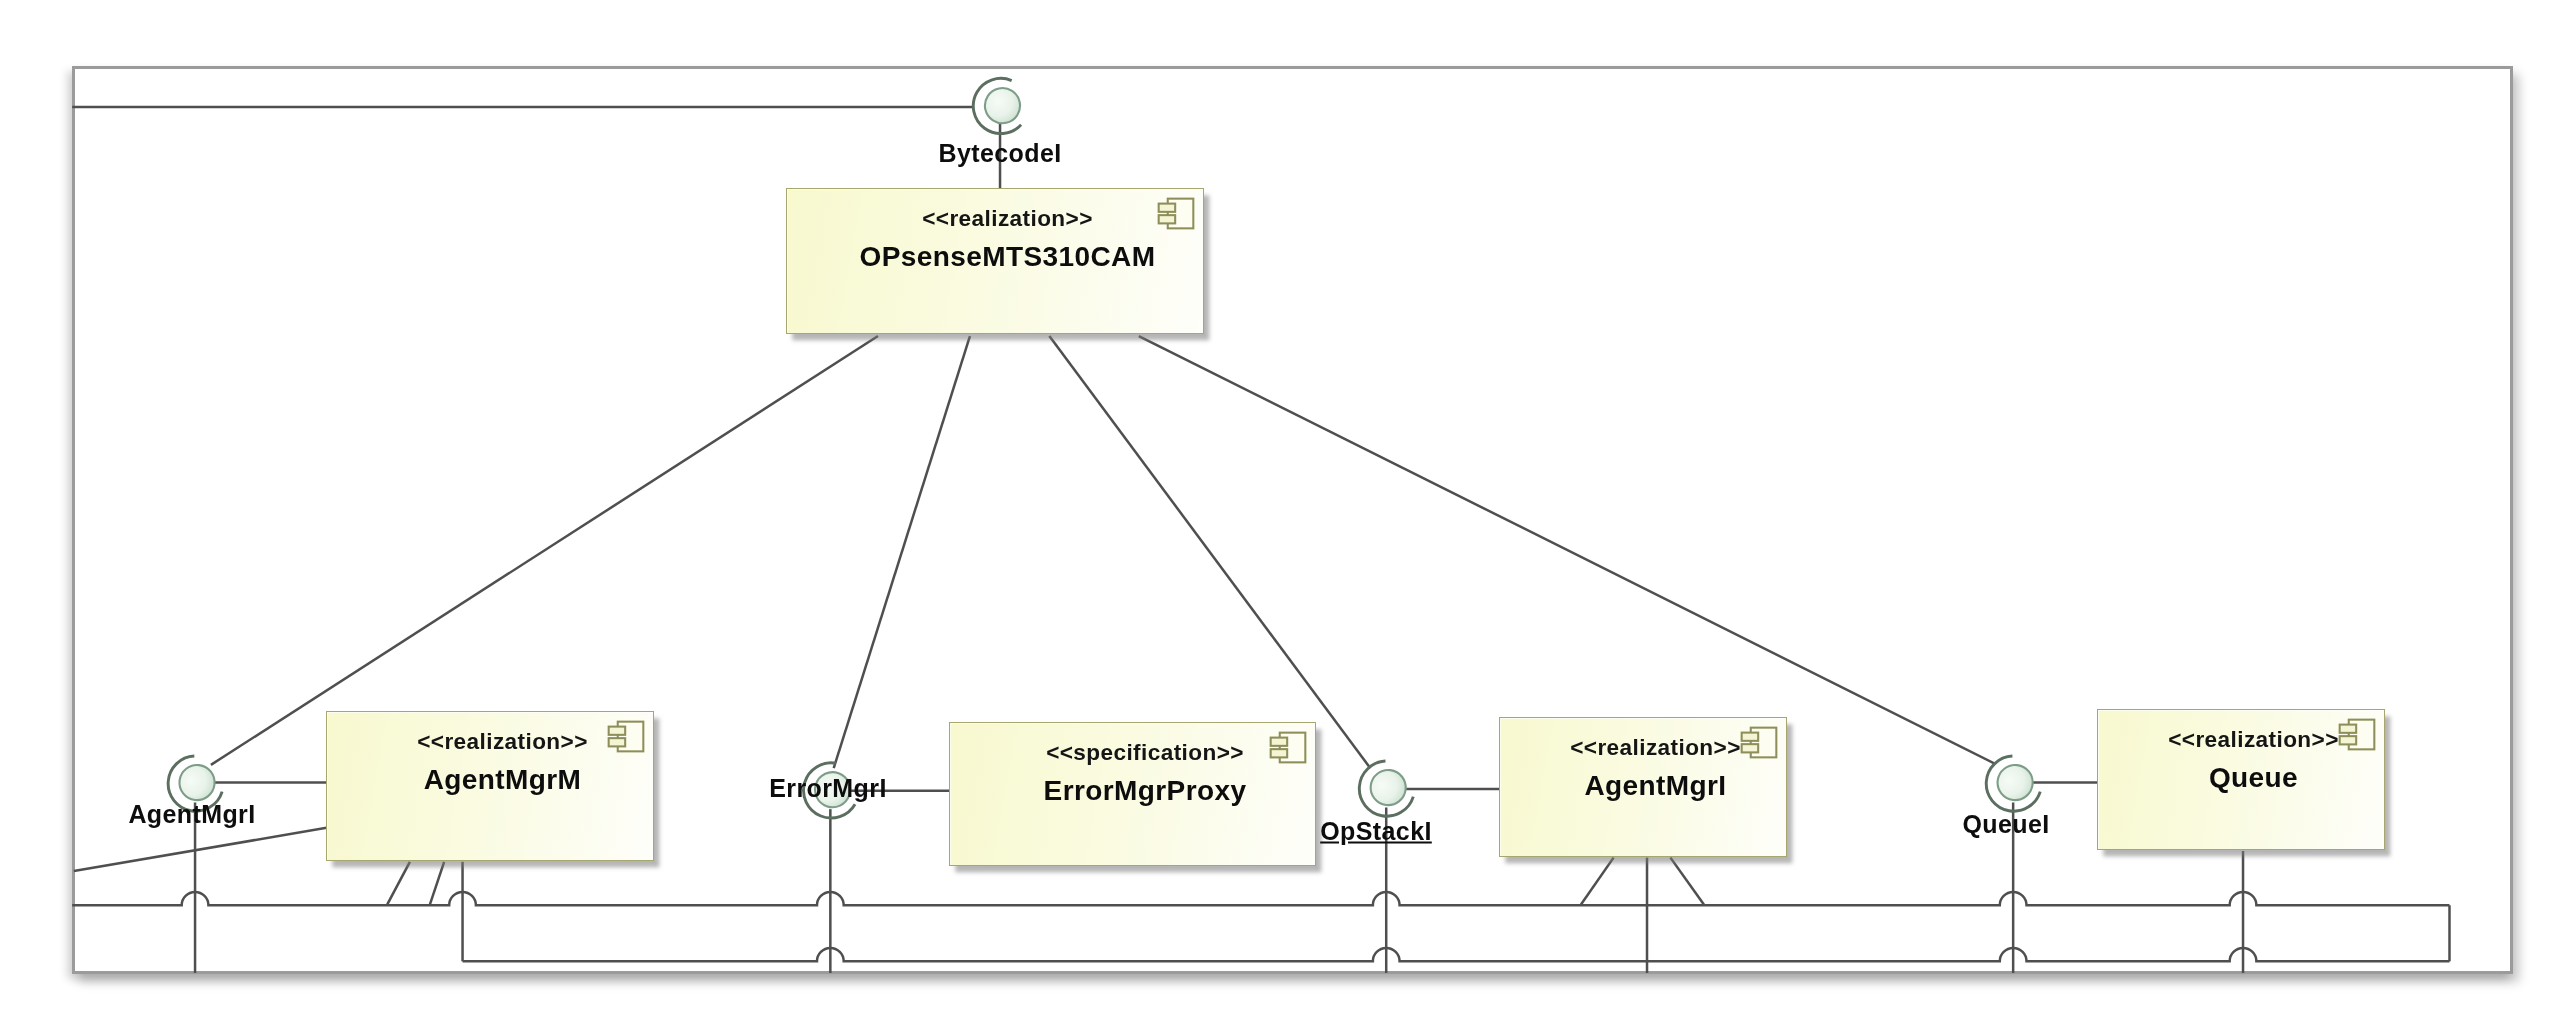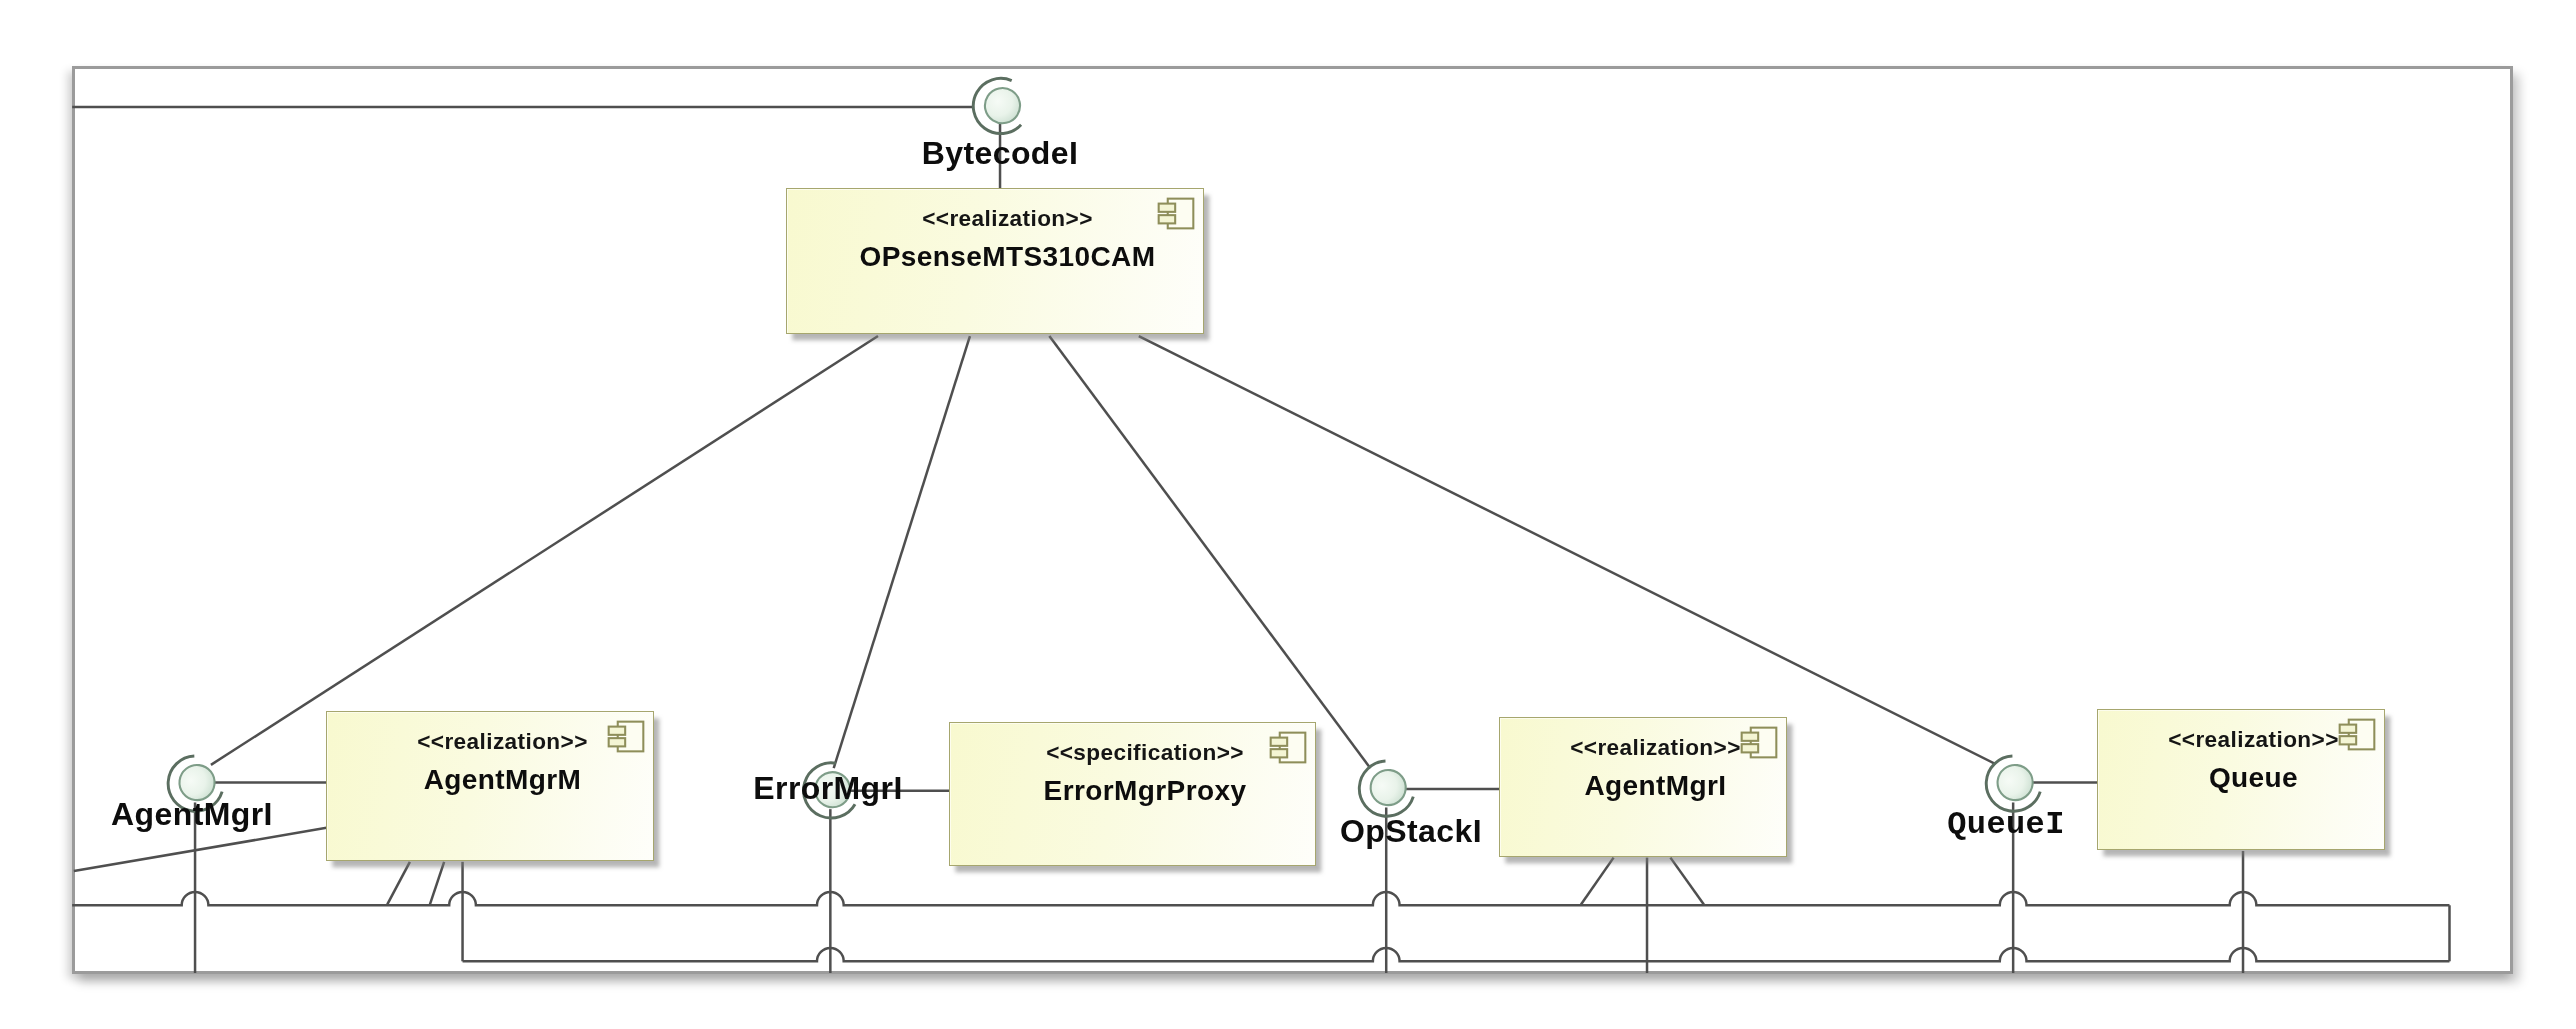--- a/index.html
+++ b/index.html
@@ -32,21 +32,21 @@
     margin-top:16.7px;font-size:22.6px;font-weight:700;color:#151515;letter-spacing:0.4px;
   }
   .comp .cname{
     margin-top:9px;font-size:28px;font-weight:700;color:#0d0d0d;letter-spacing:0.4px;
   }
   .comp .icon{position:absolute;top:8.4px;right:8.4px;width:38px;height:33px;}
 
   
   .iflabel{
     position:absolute;transform:translate(-50%,-50%);
-    font-size:32px;font-weight:700;color:#0d0d0d;white-space:nowrap;letter-spacing:0.4px;text-align:center;
+    font-size:25px;font-weight:700;color:#0d0d0d;white-space:nowrap;letter-spacing:0.4px;text-align:center;
   }
 </style>
 </head>
 <body>
 
 <div class="frame"></div>
 
 <svg class="wires" viewBox="0 0 3081 1231">
   <defs>
     <radialGradient id="ballGrad" cx="40%" cy="35%" r="75%">
@@ -158,15 +158,15 @@
   <svg class="icon" viewBox="0 0 46 40">
     <rect x="13" y="2" width="31" height="36" fill="#fdfdf2" stroke="#8e8e5a" stroke-width="2.5"></rect>
     <rect x="2" y="8" width="20" height="10" fill="#f4f5d4" stroke="#8e8e5a" stroke-width="2.5"></rect>
     <rect x="2" y="22" width="20" height="10" fill="#f4f5d4" stroke="#8e8e5a" stroke-width="2.5"></rect>
   </svg>
 </div>
 
 <div class="iflabel" style="left:1000px;top:153px;">BytecodeI</div>
 <div class="iflabel" style="left:192px;top:814px;">AgentMgrI</div>
 <div class="iflabel" style="left:828px;top:788px;">ErrorMgrI</div>
-<div class="iflabel" style="left:1411px;top:831px;">OpStackI</div>
-<div class="iflabel" style="left:2006px;top:824px;font-family:Liberation Mono, monospace;">QueueI</div>
+<div class="iflabel" style="left:1376px;top:831px;text-decoration:underline;">OpStackI</div>
+<div class="iflabel" style="left:2006px;top:824px;">QueueI</div>
 
 
 </body></html>

